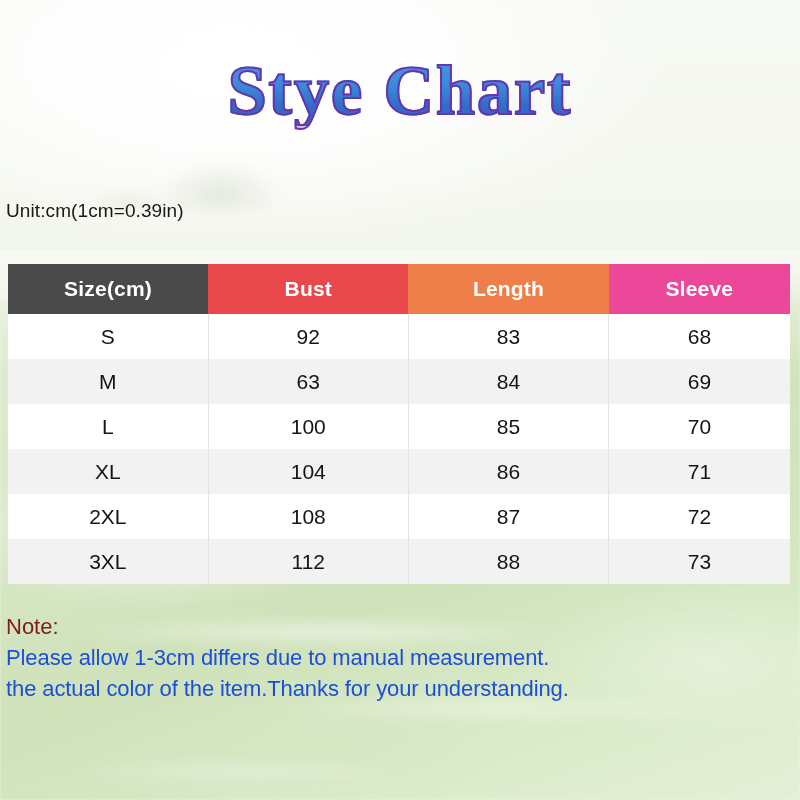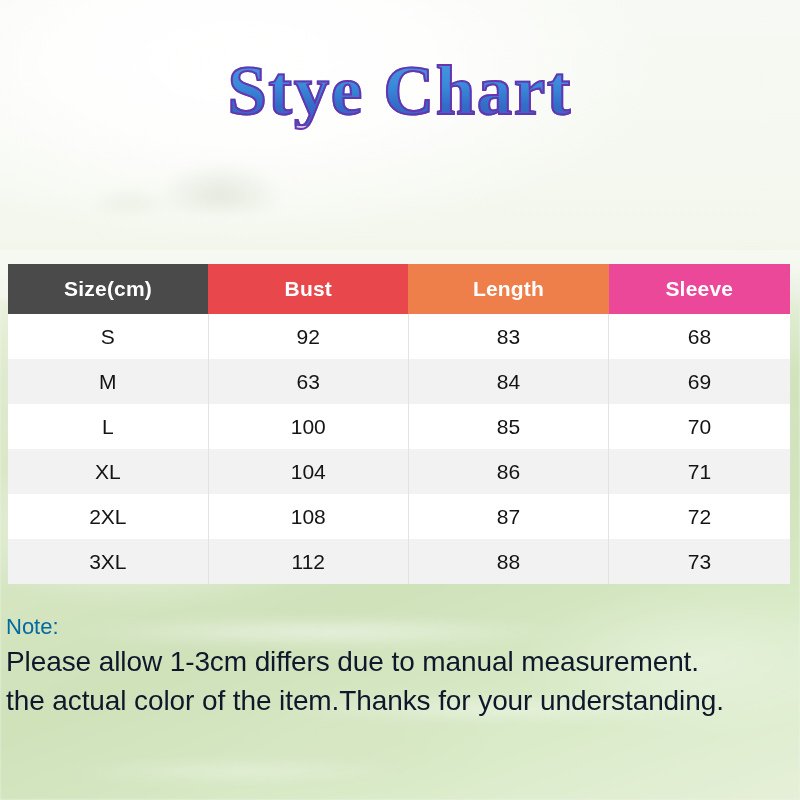--- a/index.html
+++ b/index.html
@@ -163,46 +163,47 @@
 
   
   .note-block {
     position: absolute;
     left: 6px; top: 612px;
     width: 788px;
     color: #141414;
   }
   .note-title {
     font-size: 22px;
-    color: #0369a1;
+    color: #7f1d1d;
     line-height: 1.35;
   }
   .note-line {
-    font-size: 28px;
-    color: #0f172a;
+    font-size: 22px;
+    color: #1d4ed8;
     line-height: 1.42;
     letter-spacing: -0.1px;
   }
 </style>
 </head>
 <body>
 
 <div id="page">
 
   <div class="bg-sky"></div>
   <div class="bg-ridge2"></div>
   <div class="bg-ridge"></div>
   <div class="bg-leaf"></div>
   <div class="bg-leaf-veins"></div>
   <div class="bg-haze-top"></div>
 
   <div class="title-wrap">
     <span class="title">Stye  Chart</span>
   </div>
 
+  <div class="unit-line">Unit:cm(1cm=0.39in)</div>
 
   <div class="table-wrap">
     <table class="size-table">
       <colgroup>
         <col class="col-size">
         <col class="col-bust">
         <col class="col-length">
         <col class="col-sleeve">
       </colgroup>
       <thead>

